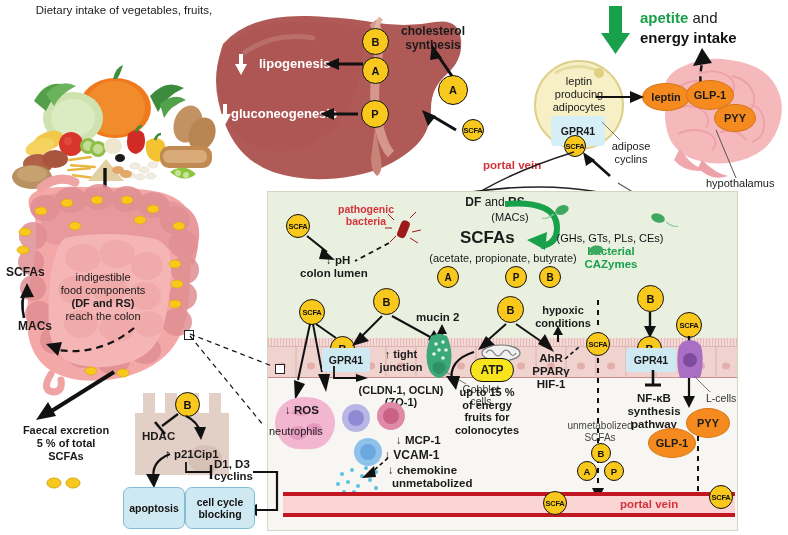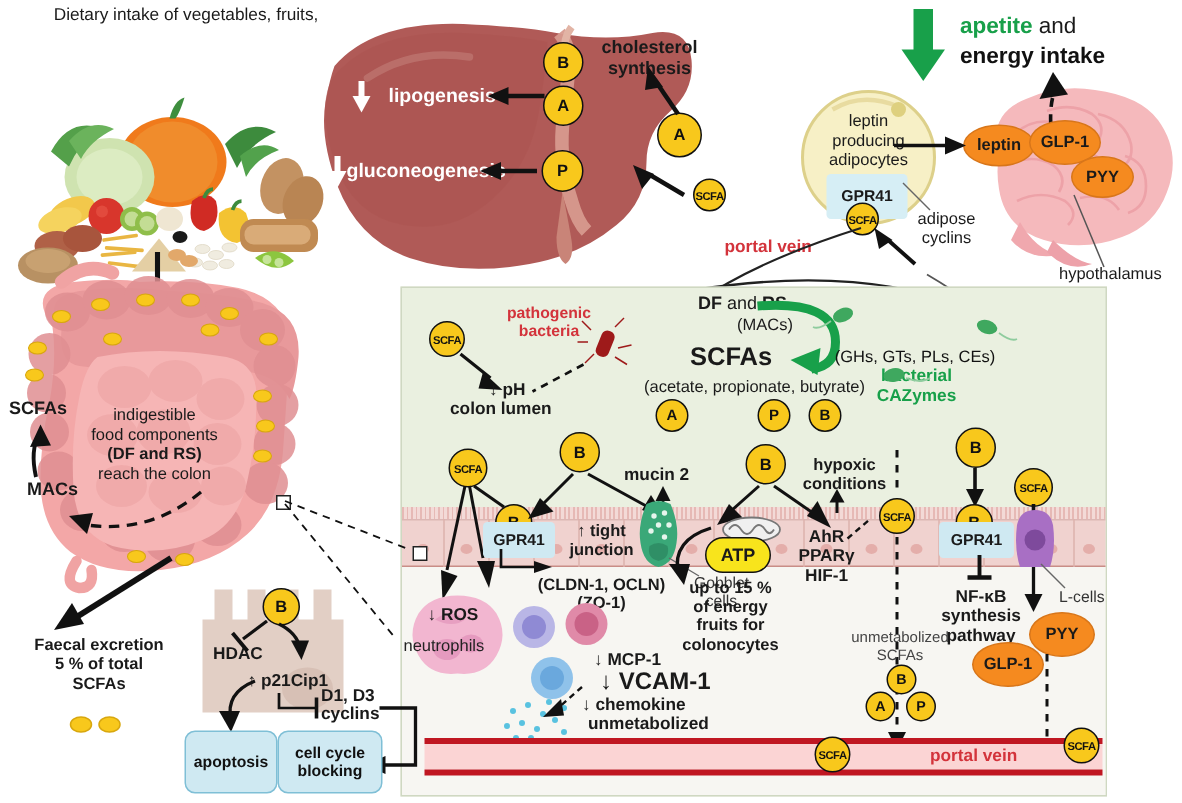--- a/index.html
+++ b/index.html
@@ -625,21 +625,21 @@
       <circle cx="34" cy="80" r="2"></circle>
     <circle cx="2" cy="84" r="2"></circle>
       <circle cx="30" cy="68" r="2"></circle>
       <circle cx="40" cy="72" r="2"></circle>
     <circle cx="18" cy="92" r="2"></circle>
       <circle cx="8" cy="92" r="2"></circle>
       <circle cx="40" cy="88" r="2"></circle>
   </g>
 </svg>
 <div class="abs t b" style="left:396px;top:434px;font-size:11.5px;">↓ MCP-1</div>
-<div class="abs t b" style="left:400px;top:449px;font-size:16px;">↓ VCAM-1</div>
+<div class="abs t b" style="left:384px;top:449px;font-size:12px;">↓ VCAM-1</div>
 <div class="abs t b" style="left:388px;top:464px;font-size:11.5px;">↓ chemokine</div>
 <div class="abs t b" style="left:392px;top:477px;font-size:11.5px;">unmetabolized</div>
 <svg style="left:360px;top:456px;" width="32" height="26">
   <path d="M28 2 L12 16" stroke="#111" stroke-width="1.6" fill="none" stroke-dasharray="4,3"></path>
   <polygon points="2,22 14,10 16,21" fill="#111"></polygon>
 </svg>
 
 <div class="abs vein-out" style="left:283px;top:492px;width:452px;height:4px;"></div>
 <div class="abs vein-in" style="left:283px;top:496px;width:452px;height:17px;"></div>
 <div class="abs vein-out" style="left:283px;top:513px;width:452px;height:4px;"></div>

